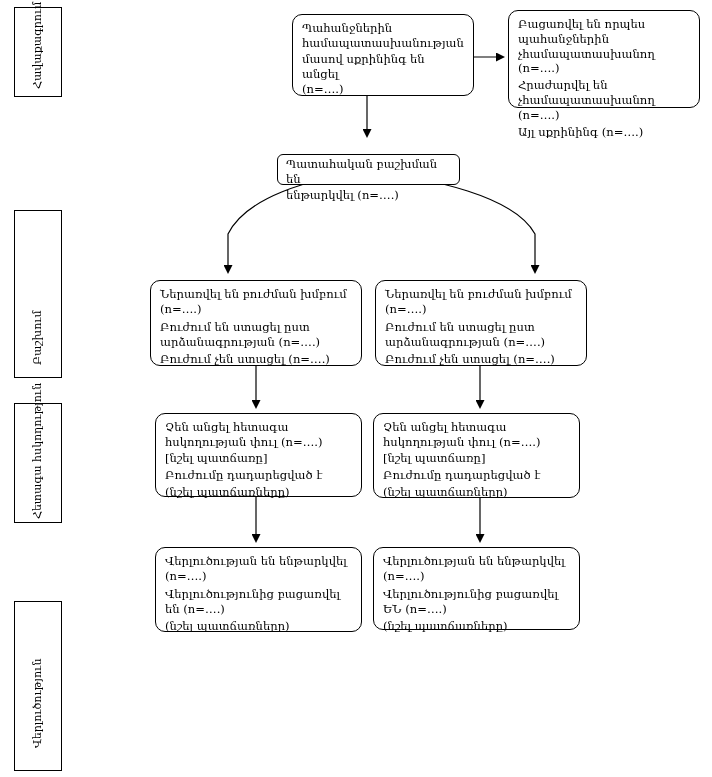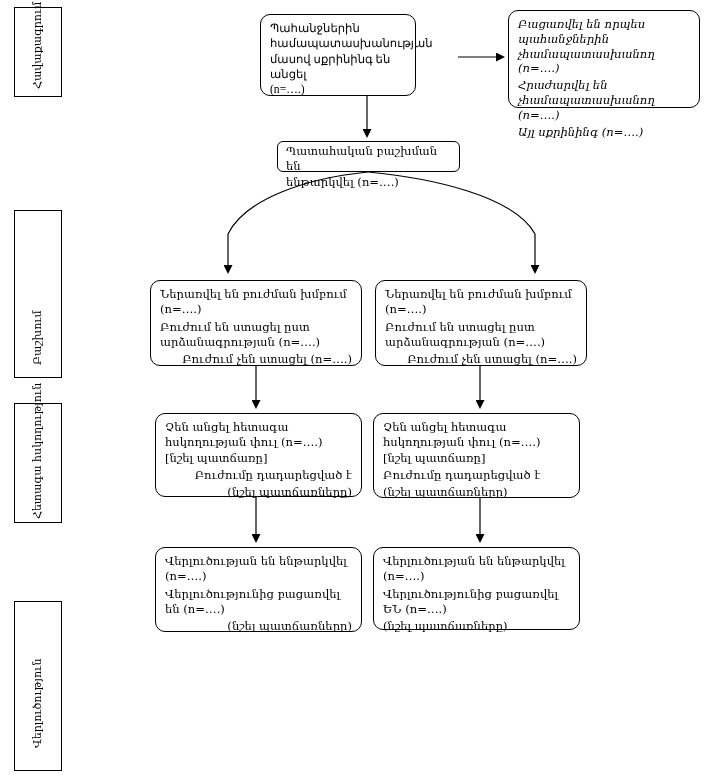--- a/index.html
+++ b/index.html
@@ -44,21 +44,21 @@
     box-sizing: border-box;
     padding: 6px 9px;
     font-size: 11.6px;
     line-height: 1.32;
     text-align: left;
   }
   .node-randomized { border-radius: 6px; padding: 2px 8px; }
   .pre { white-space: pre-line; }
   .para { margin: 0; }
   .para + .para { margin-top: 2px; }
-  .gap-top { margin-top: 11px; text-align: right; }
+  .gap-top { margin-top: 11px; }
 </style>
 </head>
 <body>
 
 <div class="canvas">
 
   <svg class="connectors" viewBox="0 0 712 777" xmlns="http://www.w3.org/2000/svg">
     <defs>
       <marker id="arrow" markerUnits="userSpaceOnUse" markerWidth="9" markerHeight="9" refX="7" refY="4.5" orient="auto">
         <path d="M0,0 L9,4.5 L0,9 Z" fill="#000000"></path>
@@ -80,34 +80,34 @@
   <div class="stage-box" style="top:210px; height:168px;">
     <span class="stage-label" style="bottom:12px;">Բաշխում</span>
   </div>
   <div class="stage-box" style="top:403px; height:120px;">
     <span class="stage-label" style="bottom:3px;">Հետագա հսկողություն</span>
   </div>
   <div class="stage-box" style="top:601px; height:170px;">
     <span class="stage-label" style="bottom:22px;">Վերլուծություն</span>
   </div>
 
-  <div class="node" style="left:260px; top:14px; width:156px; height:82px;font-family:Liberation Serif, serif;">
+  <div class="node" style="left:292px; top:14px; width:182px; height:82px;">
     <div class="para pre">Պահանջներին
 համապատասխանության
 մասով սքրինինգ են անցել
 (n=….)</div>
   </div>
 
-  <div class="node" style="left:508px; top:10px; width:192px; height:98px; line-height:1.28;font-style:italic;">
+  <div class="node" style="left:508px; top:10px; width:192px; height:98px; line-height:1.28;">
     <div class="para">Բացառվել են որպես պահանջներին չհամապատասխանող (n=….)</div>
     <div class="para">Հրաժարվել են չհամապատասխանող (n=….)</div>
     <div class="para">Այլ սքրինինգ (n=….)</div>
   </div>
 
-  <div class="node node-randomized" style="left:277px; top:141px; width:183px; height:31px;">
+  <div class="node node-randomized" style="left:277px; top:154px; width:183px; height:31px;">
     <div class="para pre">Պատահական բաշխման են
 ենթարկվել (n=….)</div>
   </div>
 
   <div class="node" style="left:150px; top:280px; width:212px; height:86px;">
     <div class="para">Ներառվել են բուժման խմբում (n=….)</div>
     <div class="para">Բուժում են ստացել ըստ արձանագրության (n=….)</div>
     <div class="para gap-top">Բուժում չեն ստացել (n=….)</div>
   </div>
 

